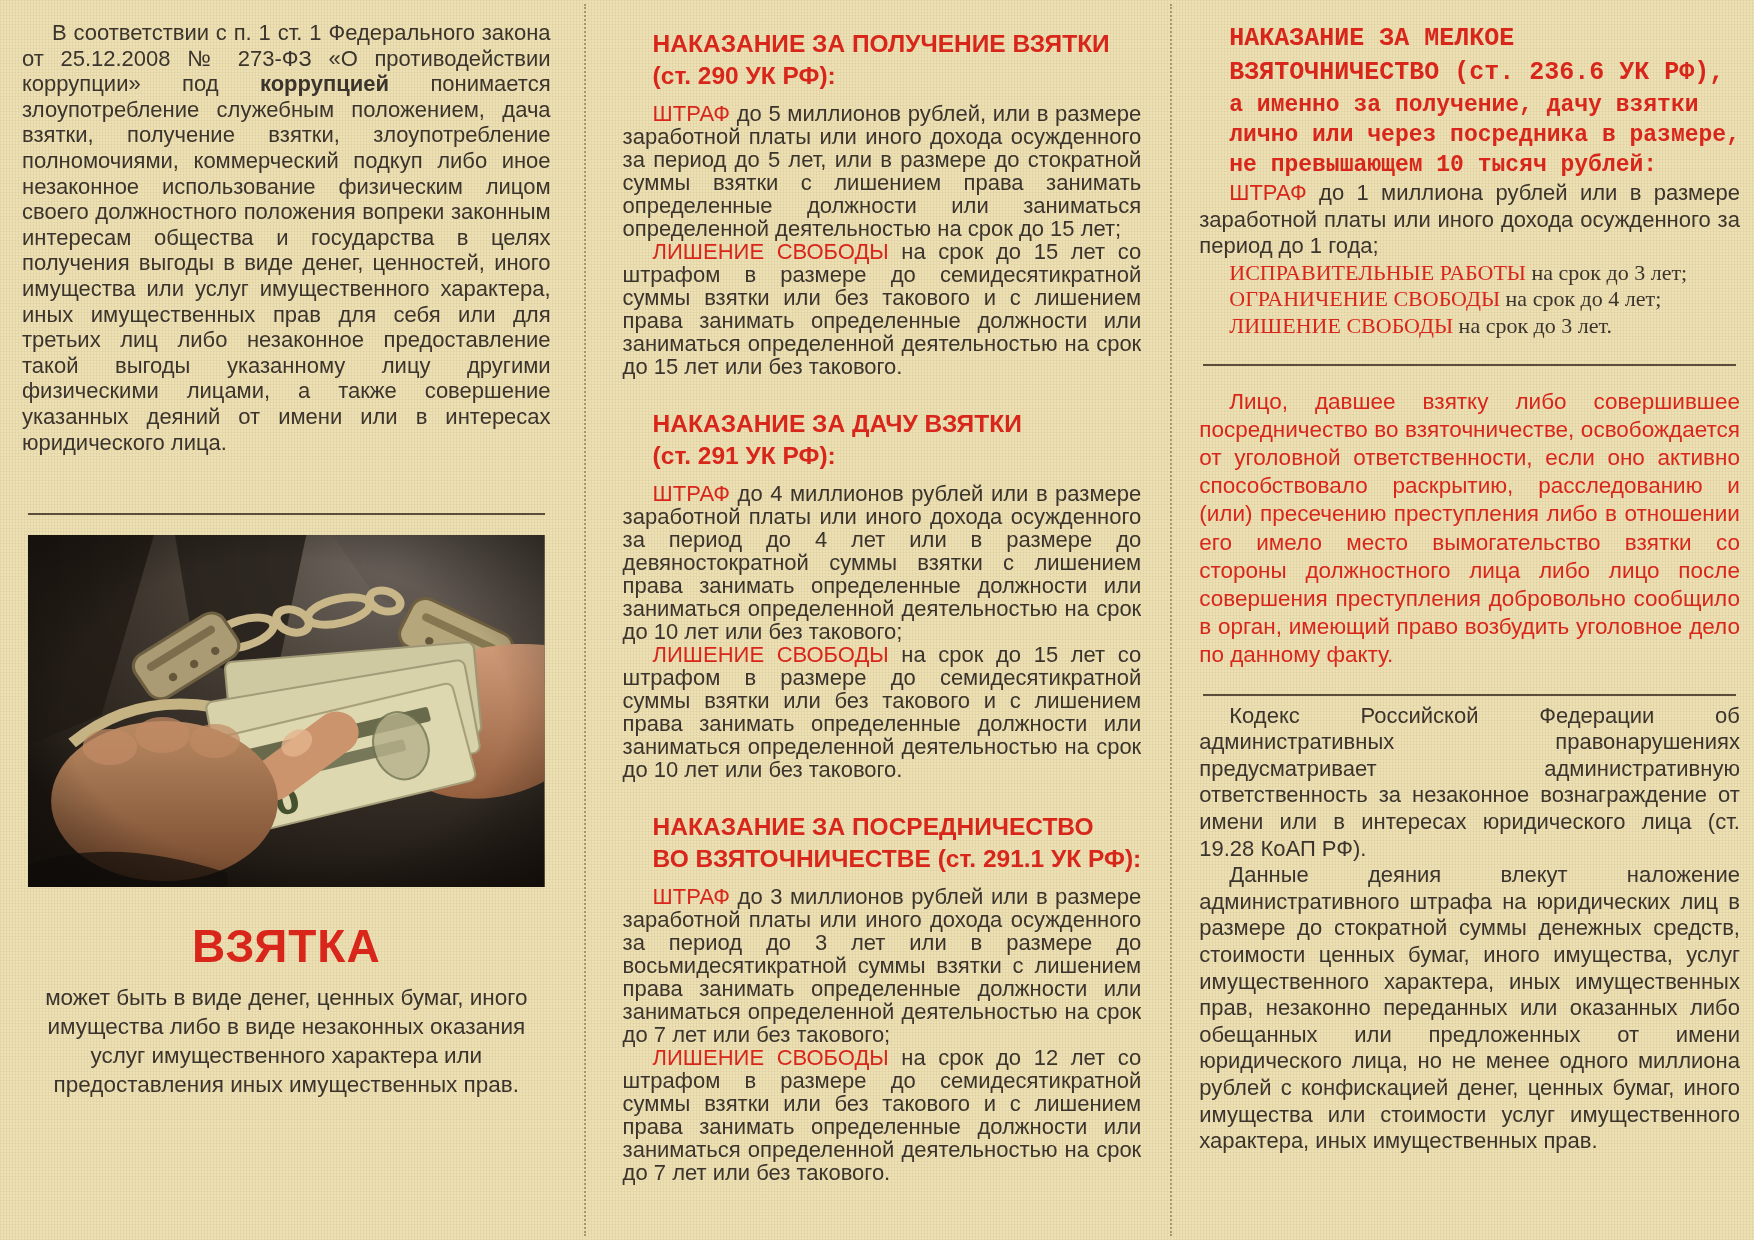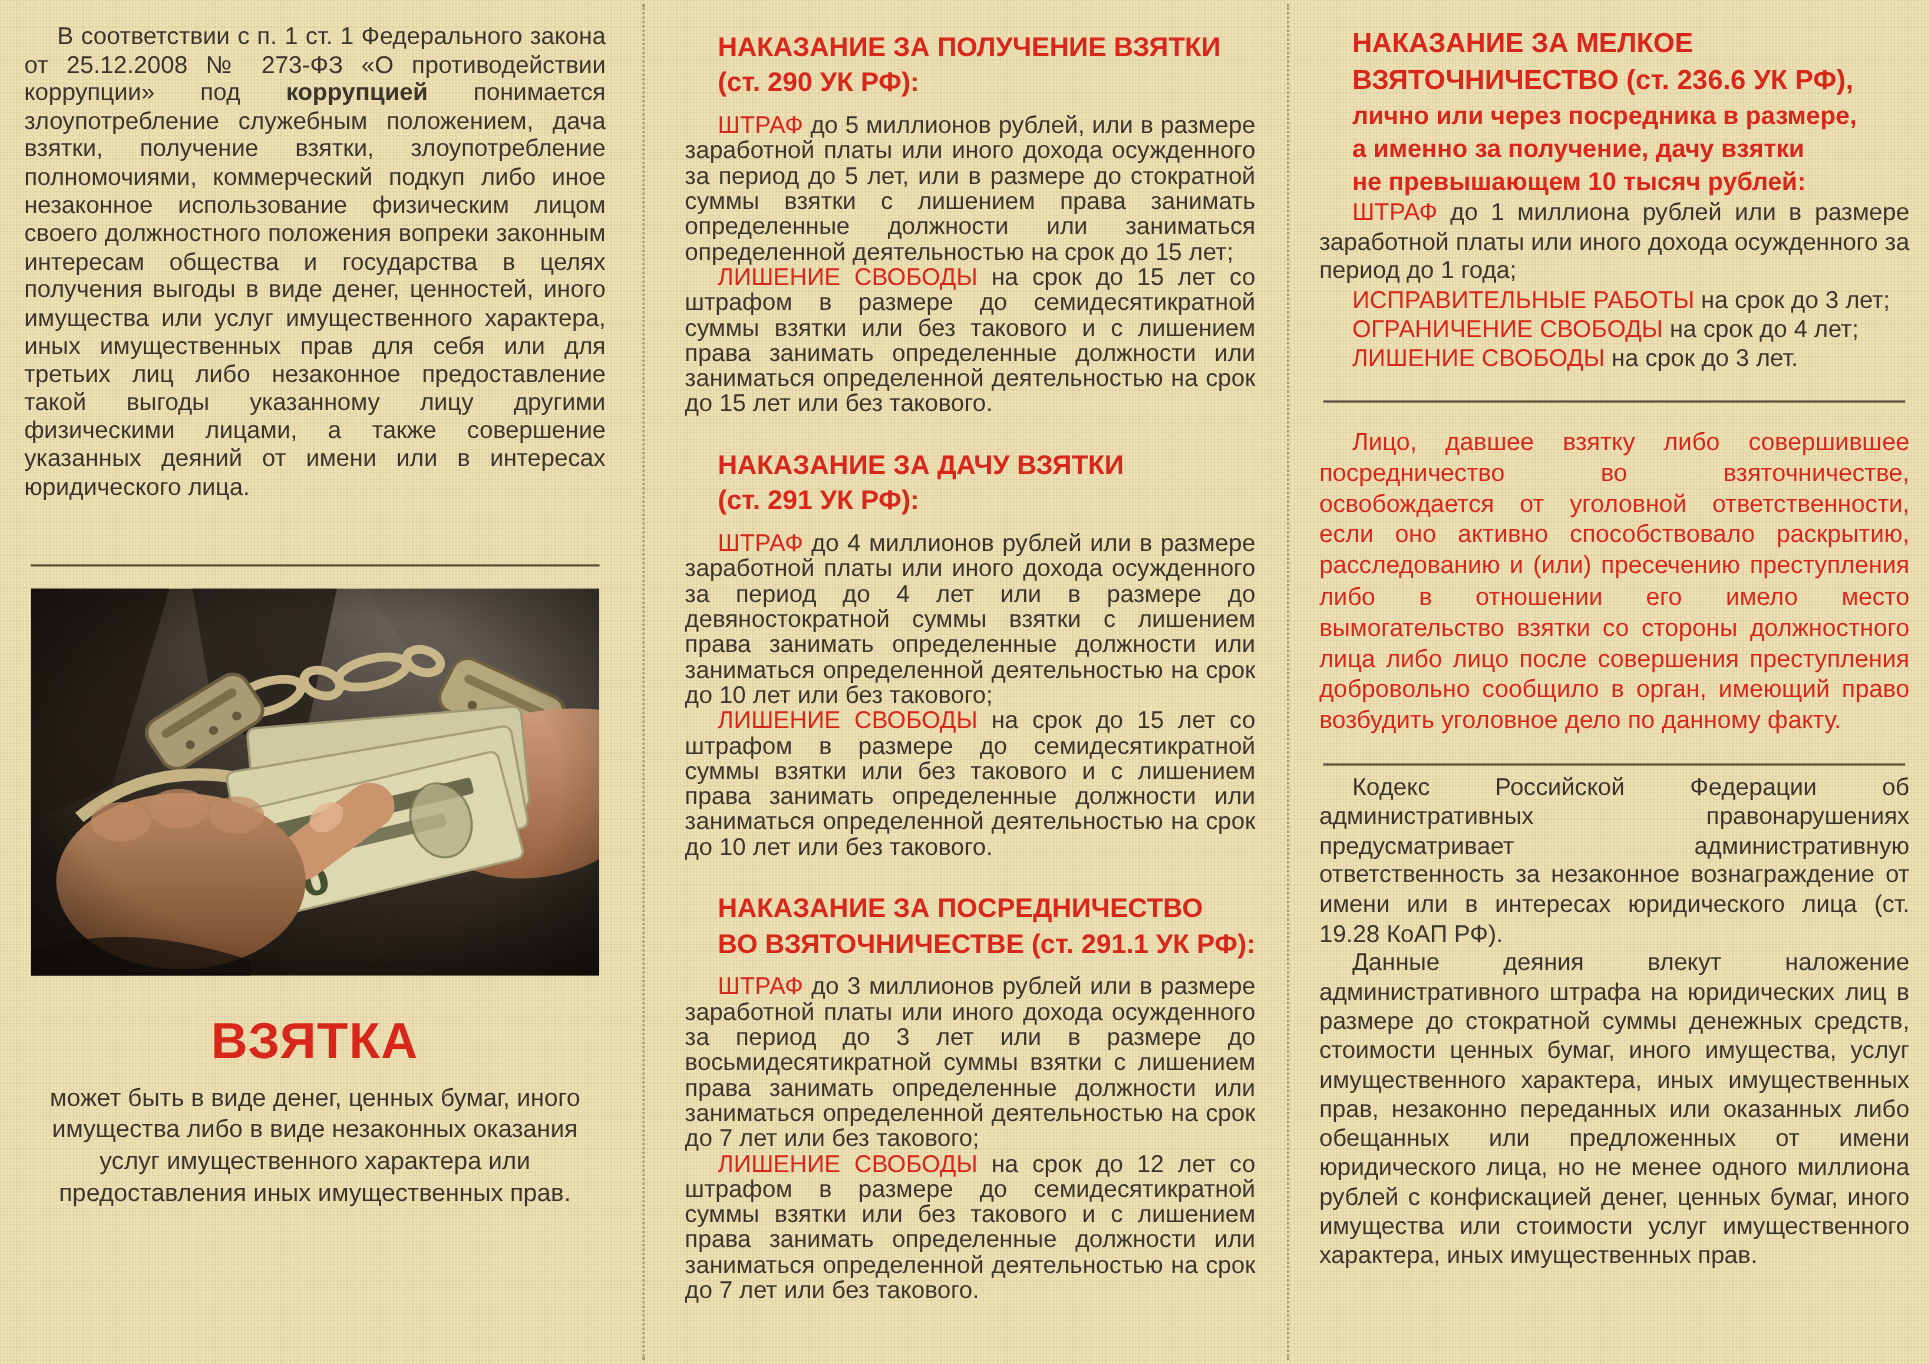--- a/index.html
+++ b/index.html
@@ -39,23 +39,23 @@
   .p-mid .body{line-height:23px;}
   .sec-h{color:#d8261b;font-weight:bold;font-size:24.5px;line-height:32px;
          padding-left:30px;margin:14px 0 10px 0;}
   .sec-h div{white-space:nowrap;}
   .sec{margin-top:30px;}
 
   
   .rh-main{color:#d8261b;font-weight:bold;font-size:25px;line-height:34px;
            padding-left:30px;margin-top:10px;}
   .rh-sub{color:#d8261b;font-weight:bold;font-size:23px;line-height:30px;padding-left:30px;}
-  .rh-main div,.rh-sub div{white-space:nowrap;}
+  .rh-main div,.rh-sub div{white-space:nowrap;font-family:Liberation Mono, monospace;}
   .p-right .body{line-height:26.6px;}
-  .items p{text-align:left;}
+  .items p{text-align:left;font-family:Liberation Serif, serif;}
   .hr-r{border:none;border-top:2px solid #5a4d3a;margin:24px 4px 0 4px;}
   .release{margin-top:22px;font-size:22.5px;line-height:28.2px;text-align:justify;text-indent:30px;color:#d8261b;}
   .koap{margin-top:7px;}
 </style>
 </head>
 <body>
 
 <div class="page">
   <div class="cols">
 
@@ -178,22 +178,22 @@
 
     </div>
 
     <div class="panel p-right">
 
       <div class="rh-main">
         <div>НАКАЗАНИЕ ЗА МЕЛКОЕ</div>
         <div>ВЗЯТОЧНИЧЕСТВО (ст. 236.6 УК РФ),</div>
       </div>
       <div class="rh-sub">
+        <div>а именно за получение, дачу взятки</div>
         <div>лично или через посредника в размере,</div>
-        <div>а именно за получение, дачу взятки</div>
         <div>не превышающем 10 тысяч рублей:</div>
       </div>
 
       <p class="body indent"><span class="red">ШТРАФ</span><span> до 1 миллиона рублей или в размере заработной платы или иного дохода осужденного за период  до 1 года;</span></p>
 
       <div class="items">
         <p class="body indent"><span class="red">ИСПРАВИТЕЛЬНЫЕ РАБОТЫ</span><span> на срок до 3 лет;</span></p>
         <p class="body indent"><span class="red">ОГРАНИЧЕНИЕ СВОБОДЫ</span><span> на срок до 4 лет;</span></p>
         <p class="body indent"><span class="red">ЛИШЕНИЕ СВОБОДЫ</span><span> на срок до 3 лет.</span></p>
       </div>

